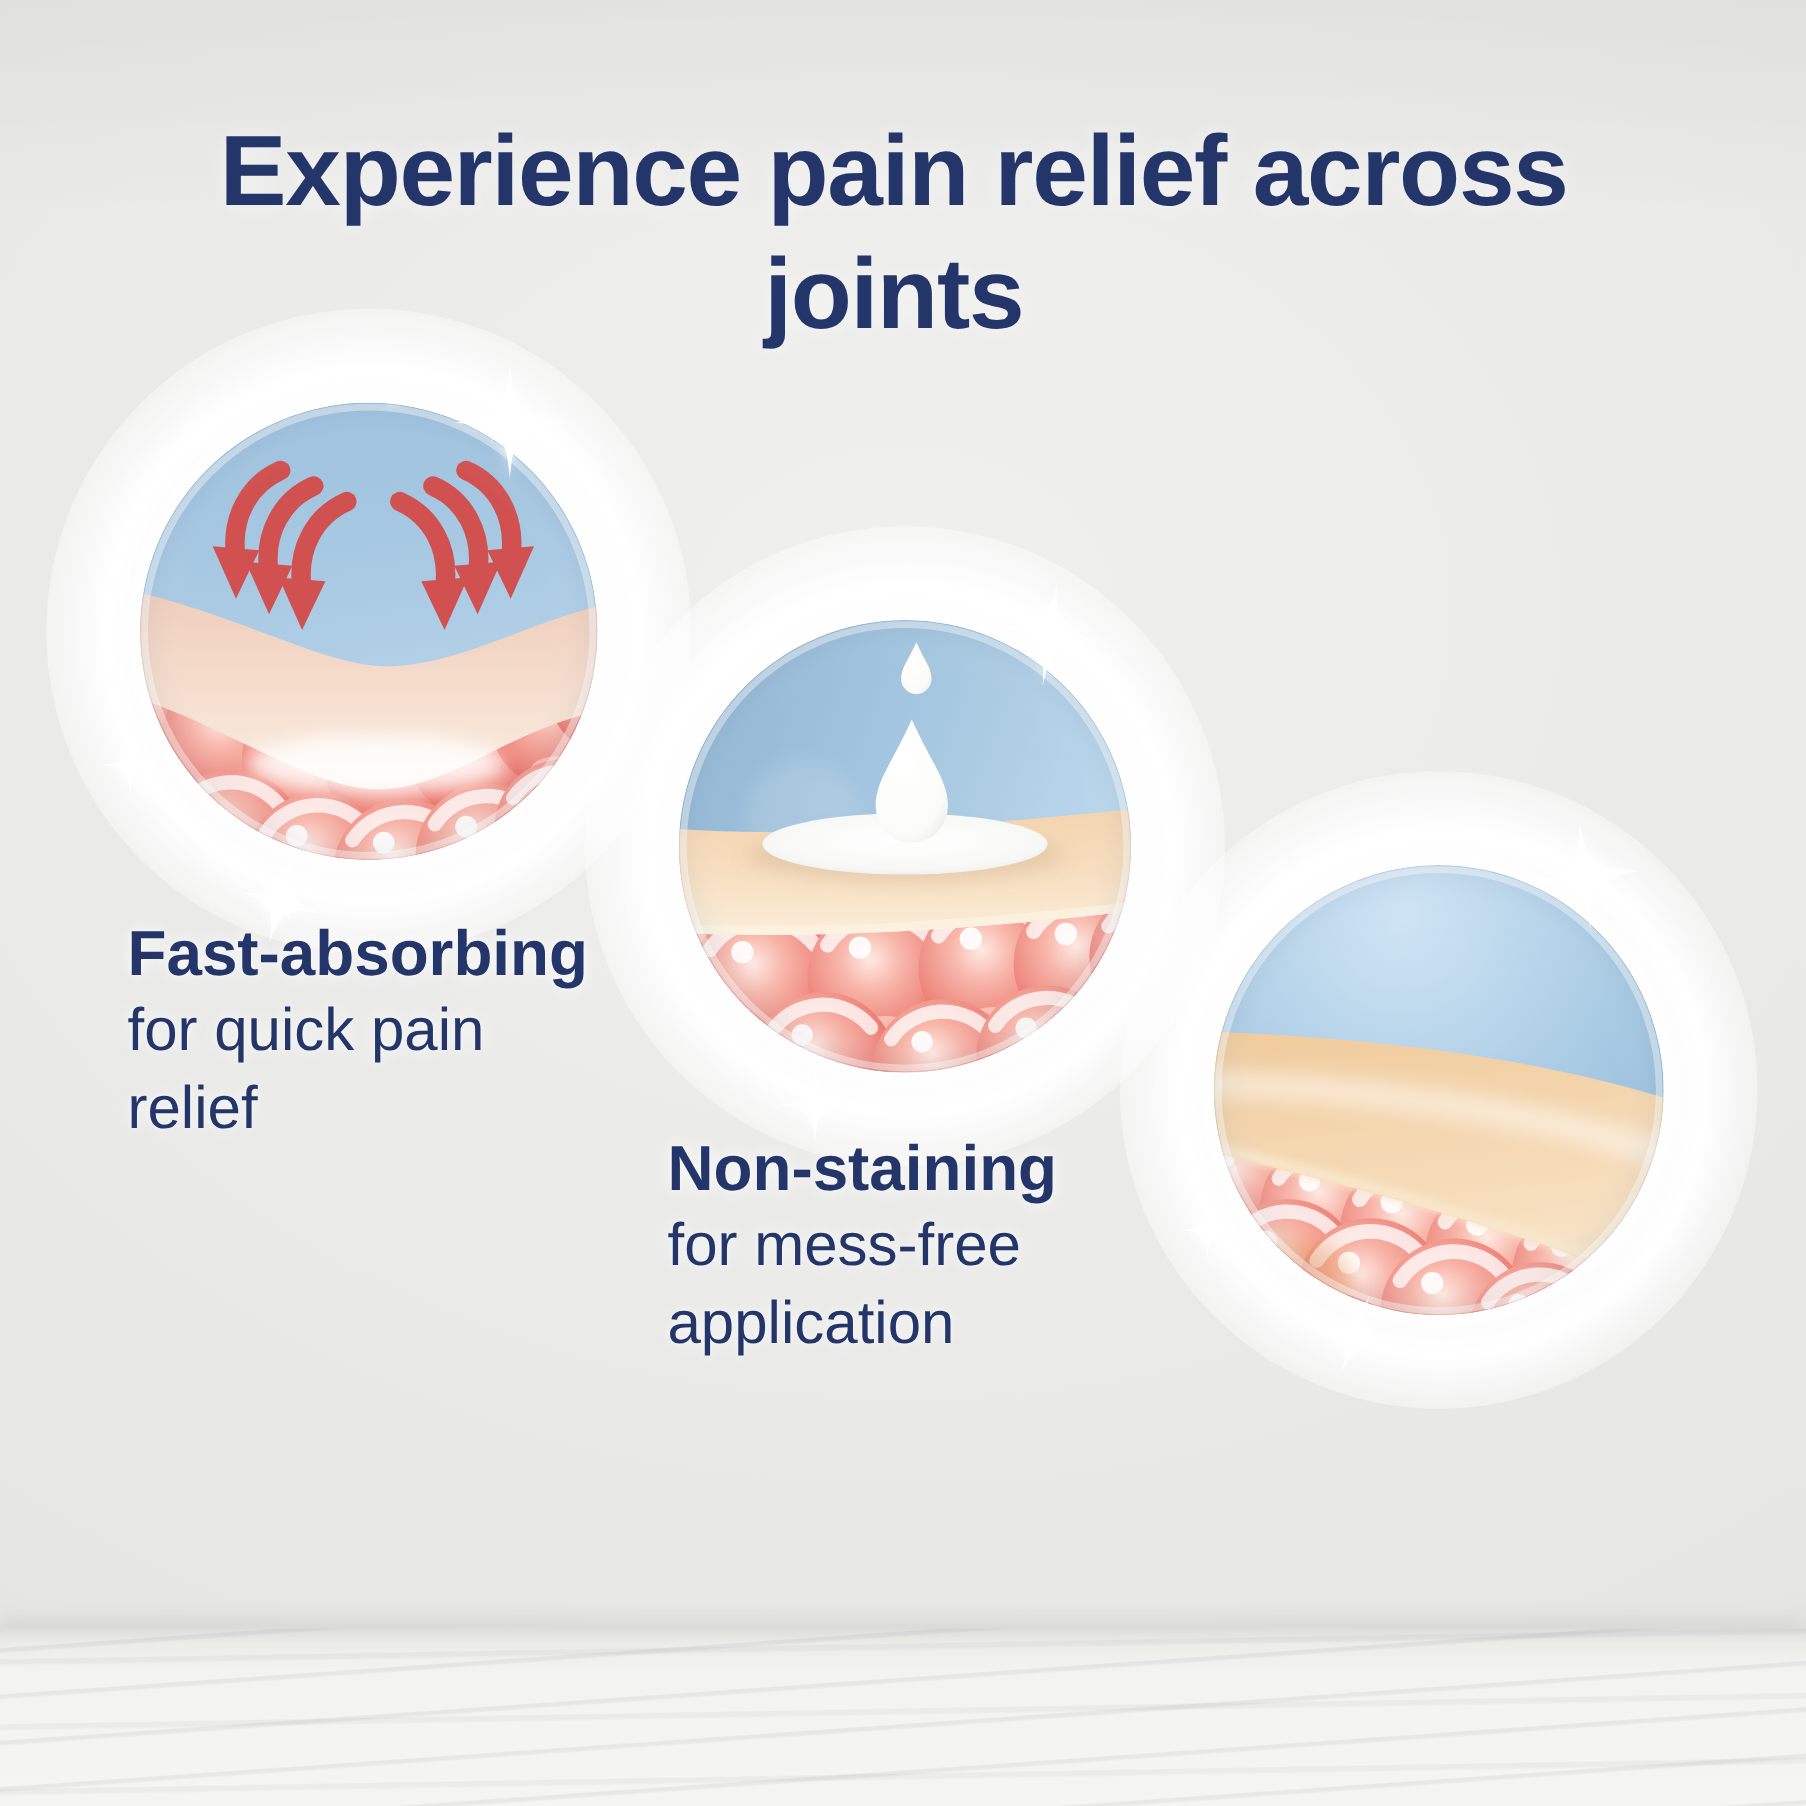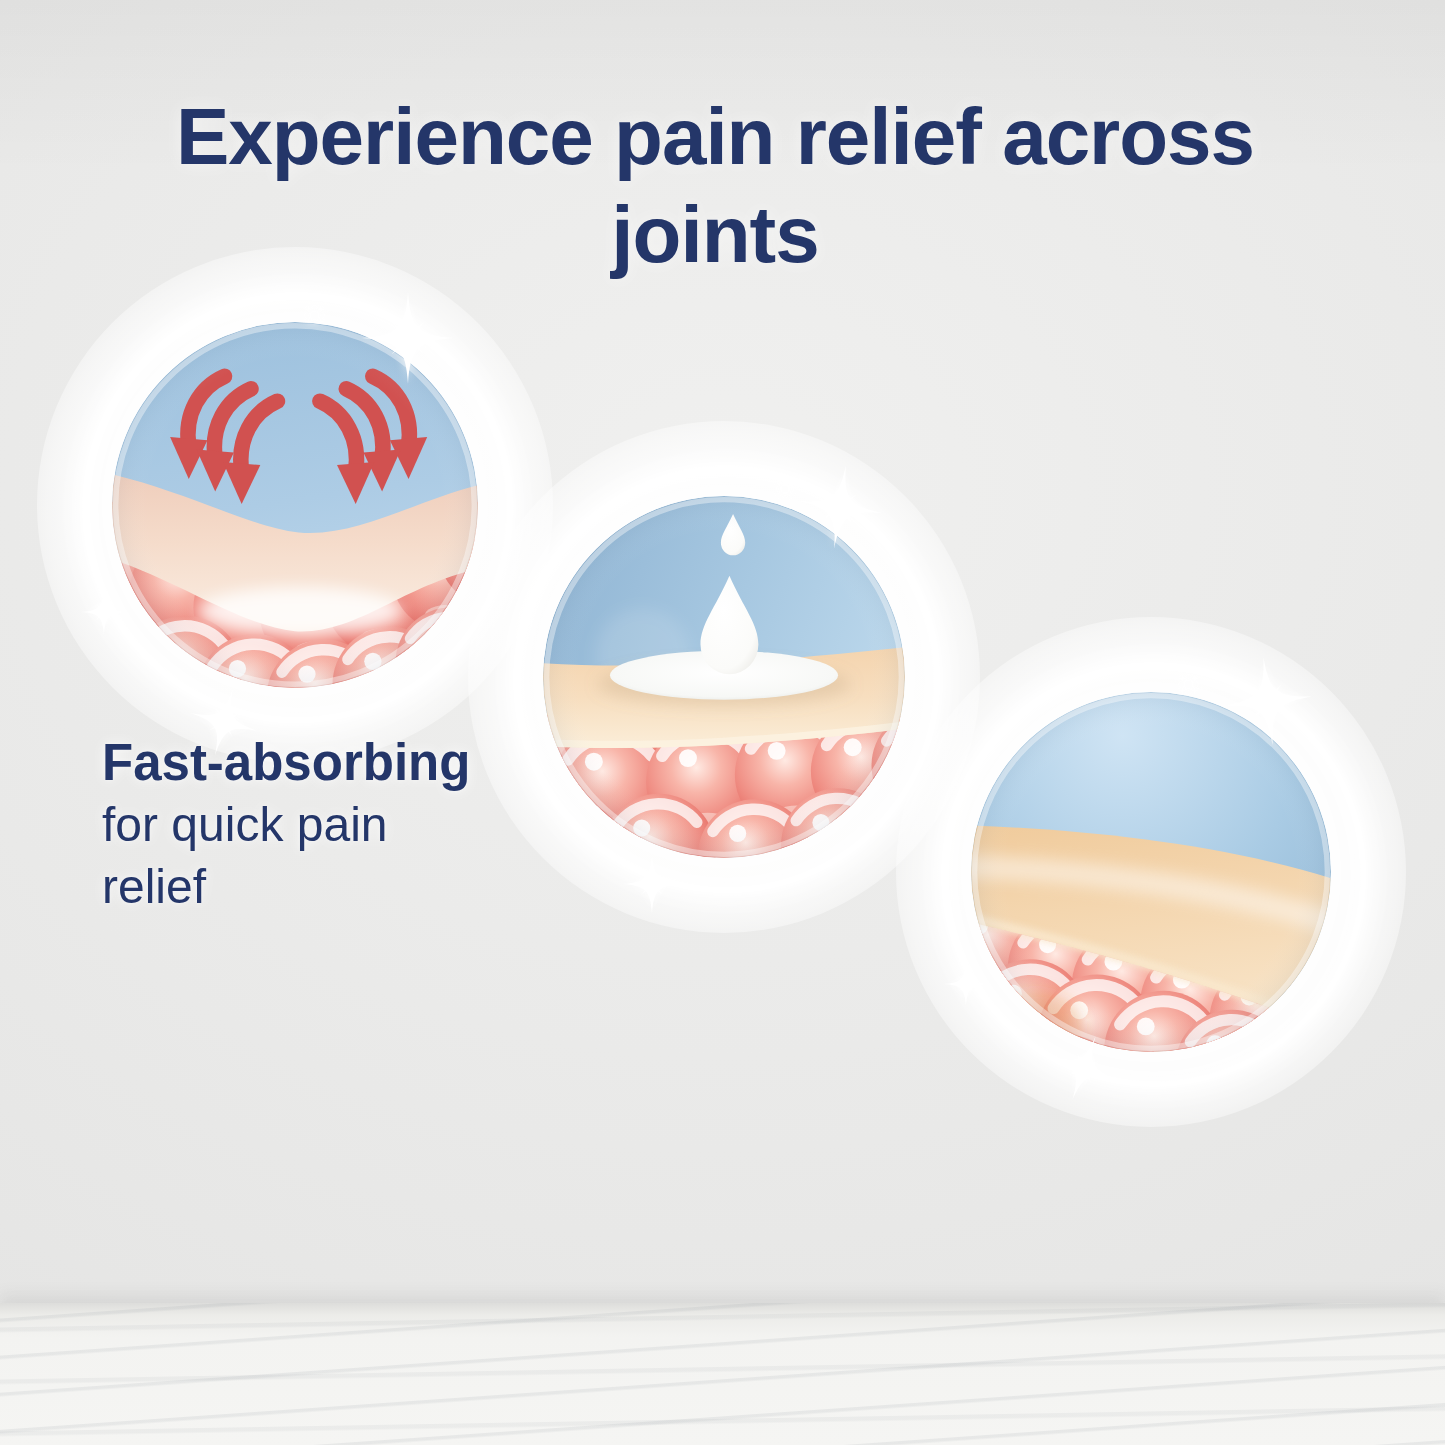--- a/index.html
+++ b/index.html
@@ -243,20 +243,24 @@
       <ellipse cx="100" cy="104" rx="70" ry="12" fill="rgba(175,145,115,0.22)" filter="url(#blur4)"></ellipse>
       <ellipse cx="100" cy="99" rx="63" ry="13.5" fill="url(#gPuddle)"></ellipse>
       <g>
         <path d="M0,-36 C8,-18 16,-9 16,2 A16,16.5 0 1 1 -16,2 C-16,-9 -8,-18 0,-36 Z" transform="translate(103,80)" fill="url(#gDrop)"></path>
         <path d="M0,-36 C8,-18 16,-9 16,2 A16,16.5 0 1 1 -16,2 C-16,-9 -8,-18 0,-36 Z" transform="translate(105,25) scale(0.42)" fill="url(#gDrop)"></path>
       </g>
       <circle cx="100" cy="100" r="100" fill="url(#gVig)"></circle>
       <circle cx="100" cy="100" r="98" fill="none" stroke="rgba(255,255,255,0.4)" stroke-width="3"></circle>
     </g>
   </svg>
+  <div class="label label2">
+    <div class="heading">Non-staining</div>
+    <div class="desc">for mess-free application</div>
+  </div>
 
   <div class="halo halo3"></div>
   <div class="ring ring3"></div>
   <svg class="scene scene3" viewBox="0 0 200 200" aria-label="clean-skin-layer-icon">
     <defs>
       <clipPath id="cp3">
           <circle cx="100" cy="100" r="100"></circle>
         </clipPath>
       <clipPath id="cpW">
           <path d="M-8,126 C60,142 120,158 195,186 L210,186 L210,212 L-8,212 Z"></path>

